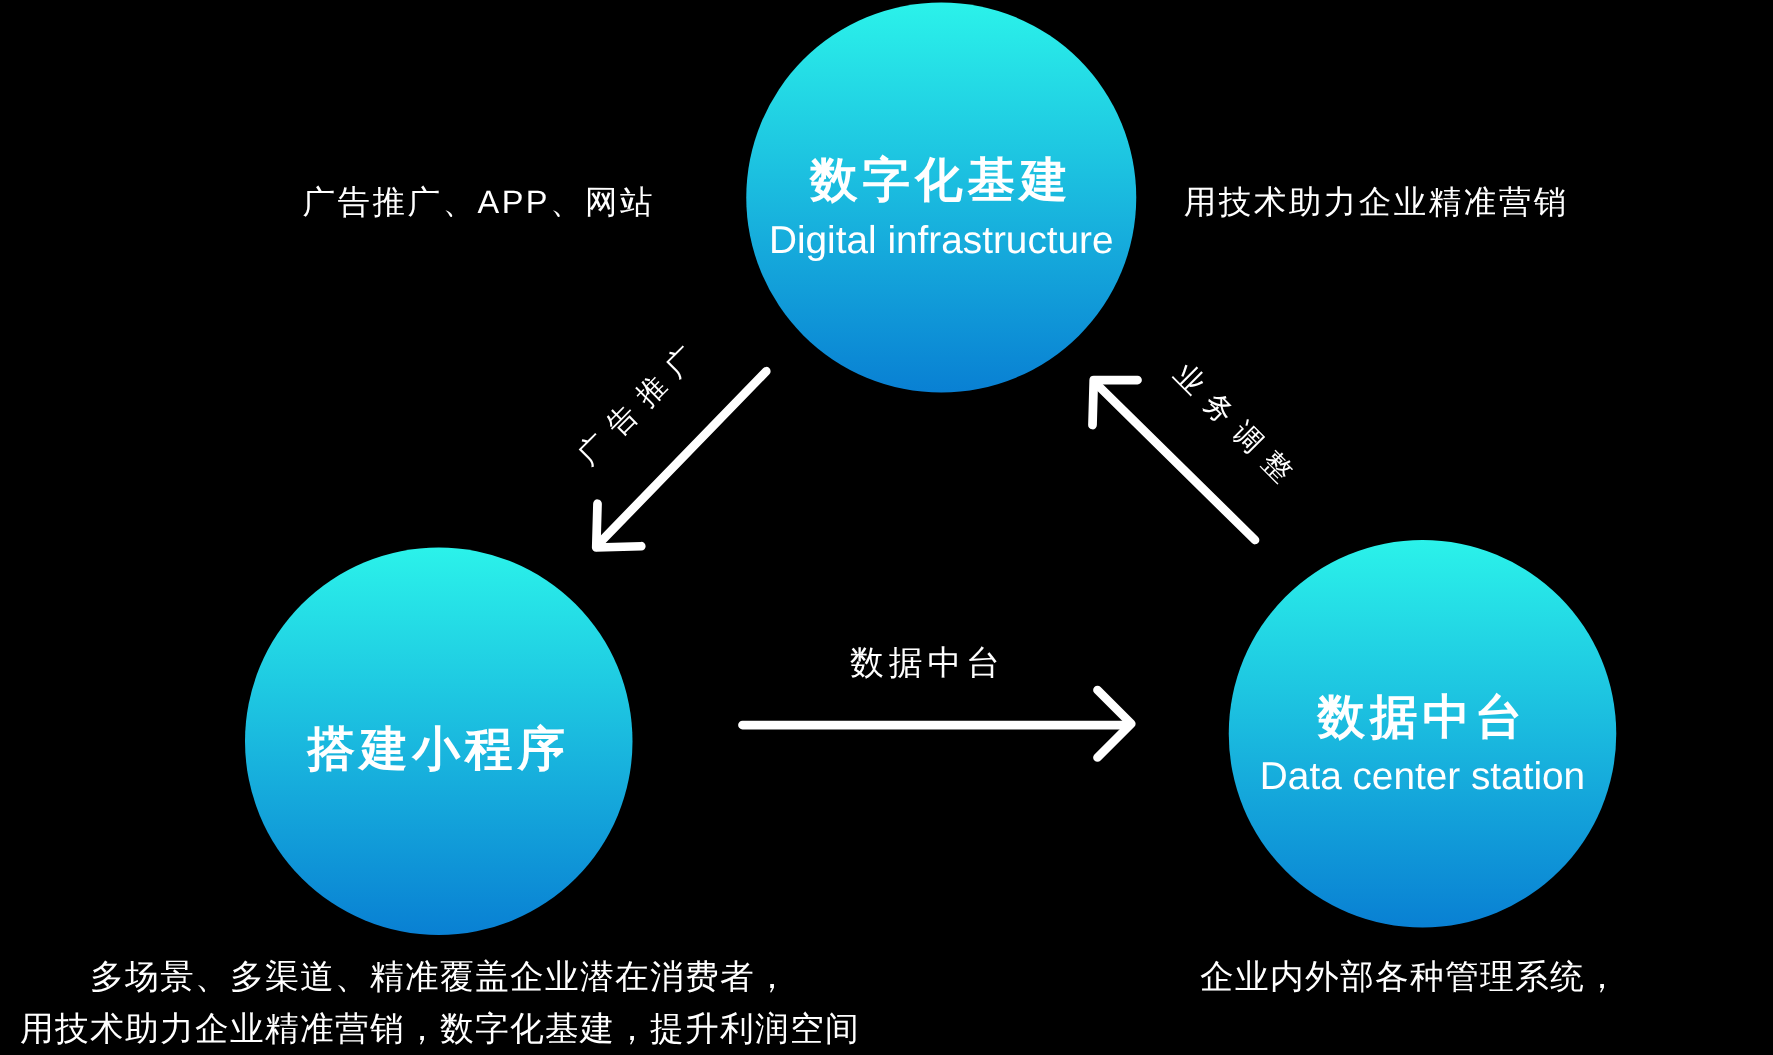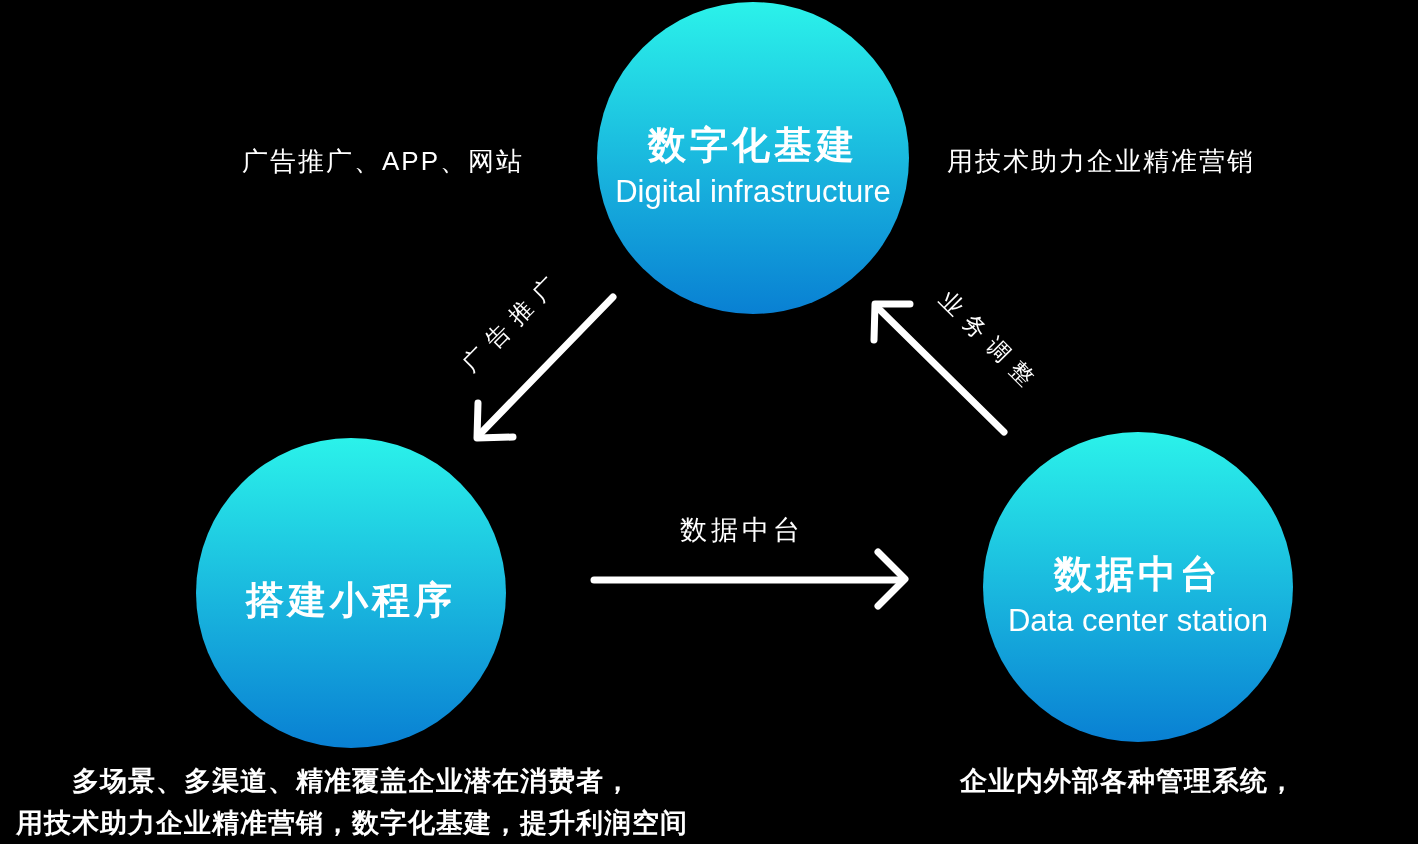--- a/index.html
+++ b/index.html
@@ -85,21 +85,21 @@
   .arrow-label.mid {
     left: 742px; top: 530px;
     font-size: 27px;
     letter-spacing: 4px;
     transform: translate(-50%, -50%);
   }
   .note {
     position: absolute;
     top: 760px;
     font-size: 27px;
-    font-weight: 700;
+    font-weight: 400;
     letter-spacing: 1px;
     line-height: 42px;
     text-align: center;
     white-space: nowrap;
   }
   .note.note-left  { left: 352px;  transform: translateX(-50%); }
   .note.note-right { left: 1128px; transform: translateX(-50%); }
 </style>
 </head>
 <body>

